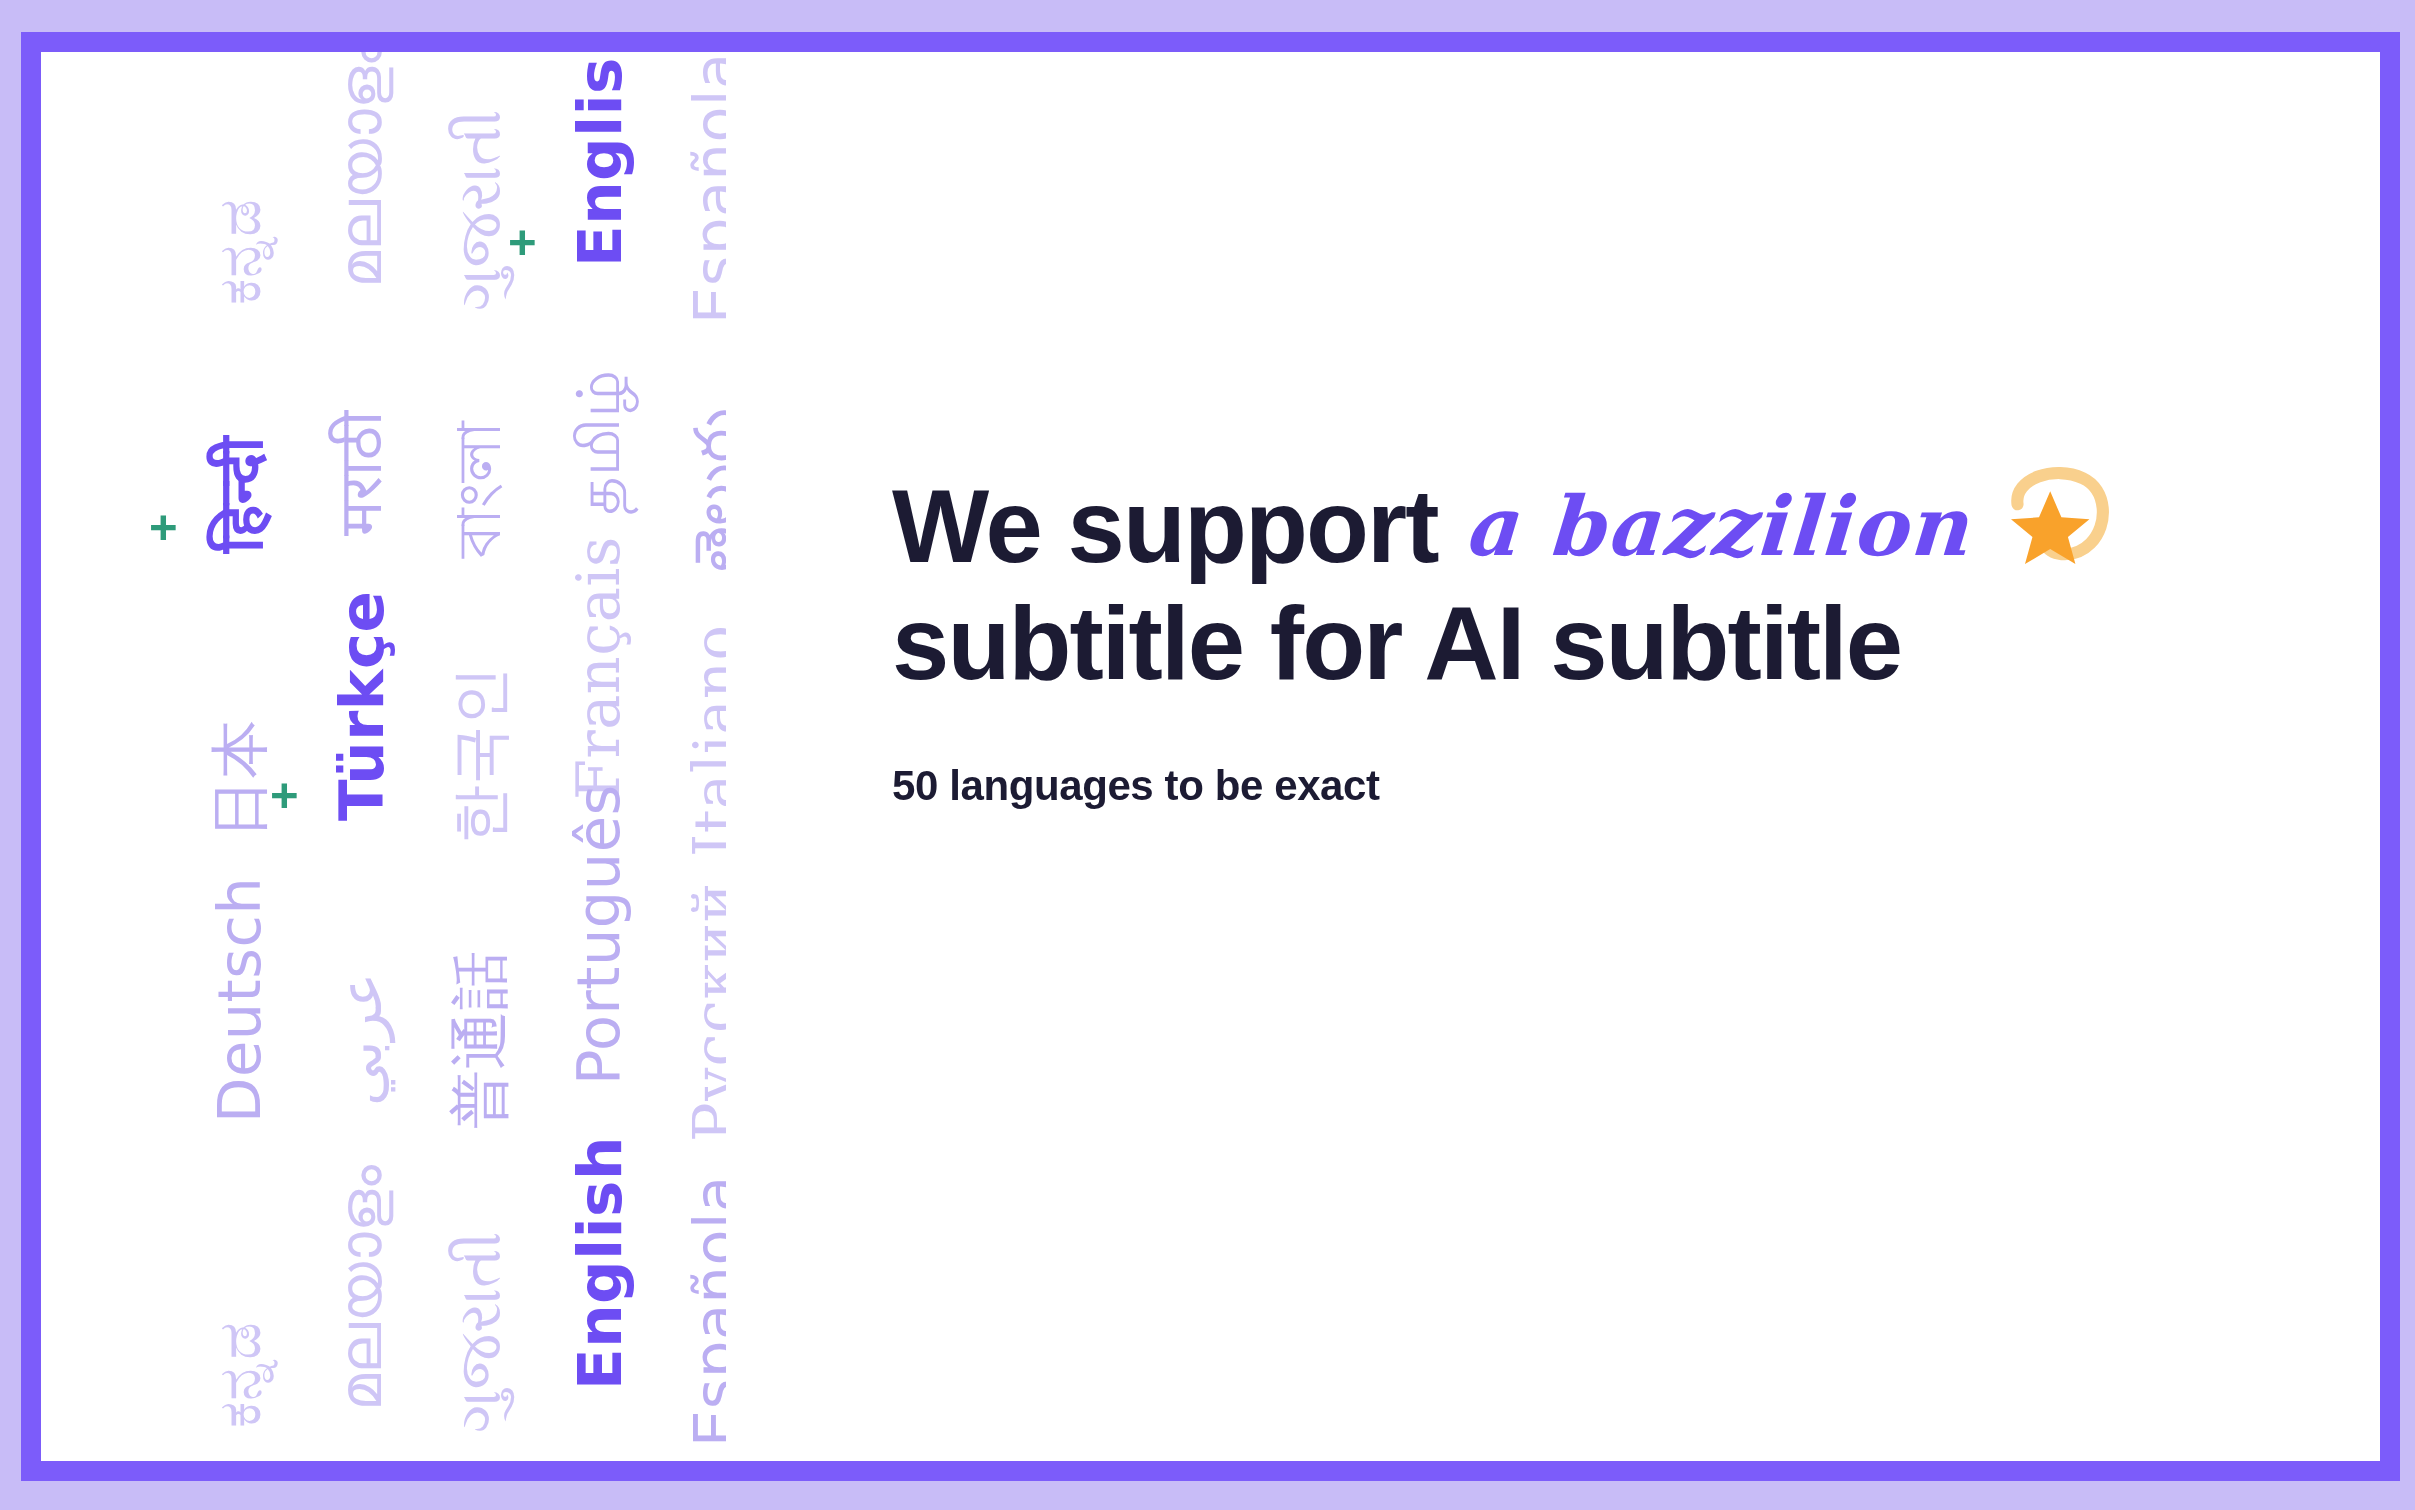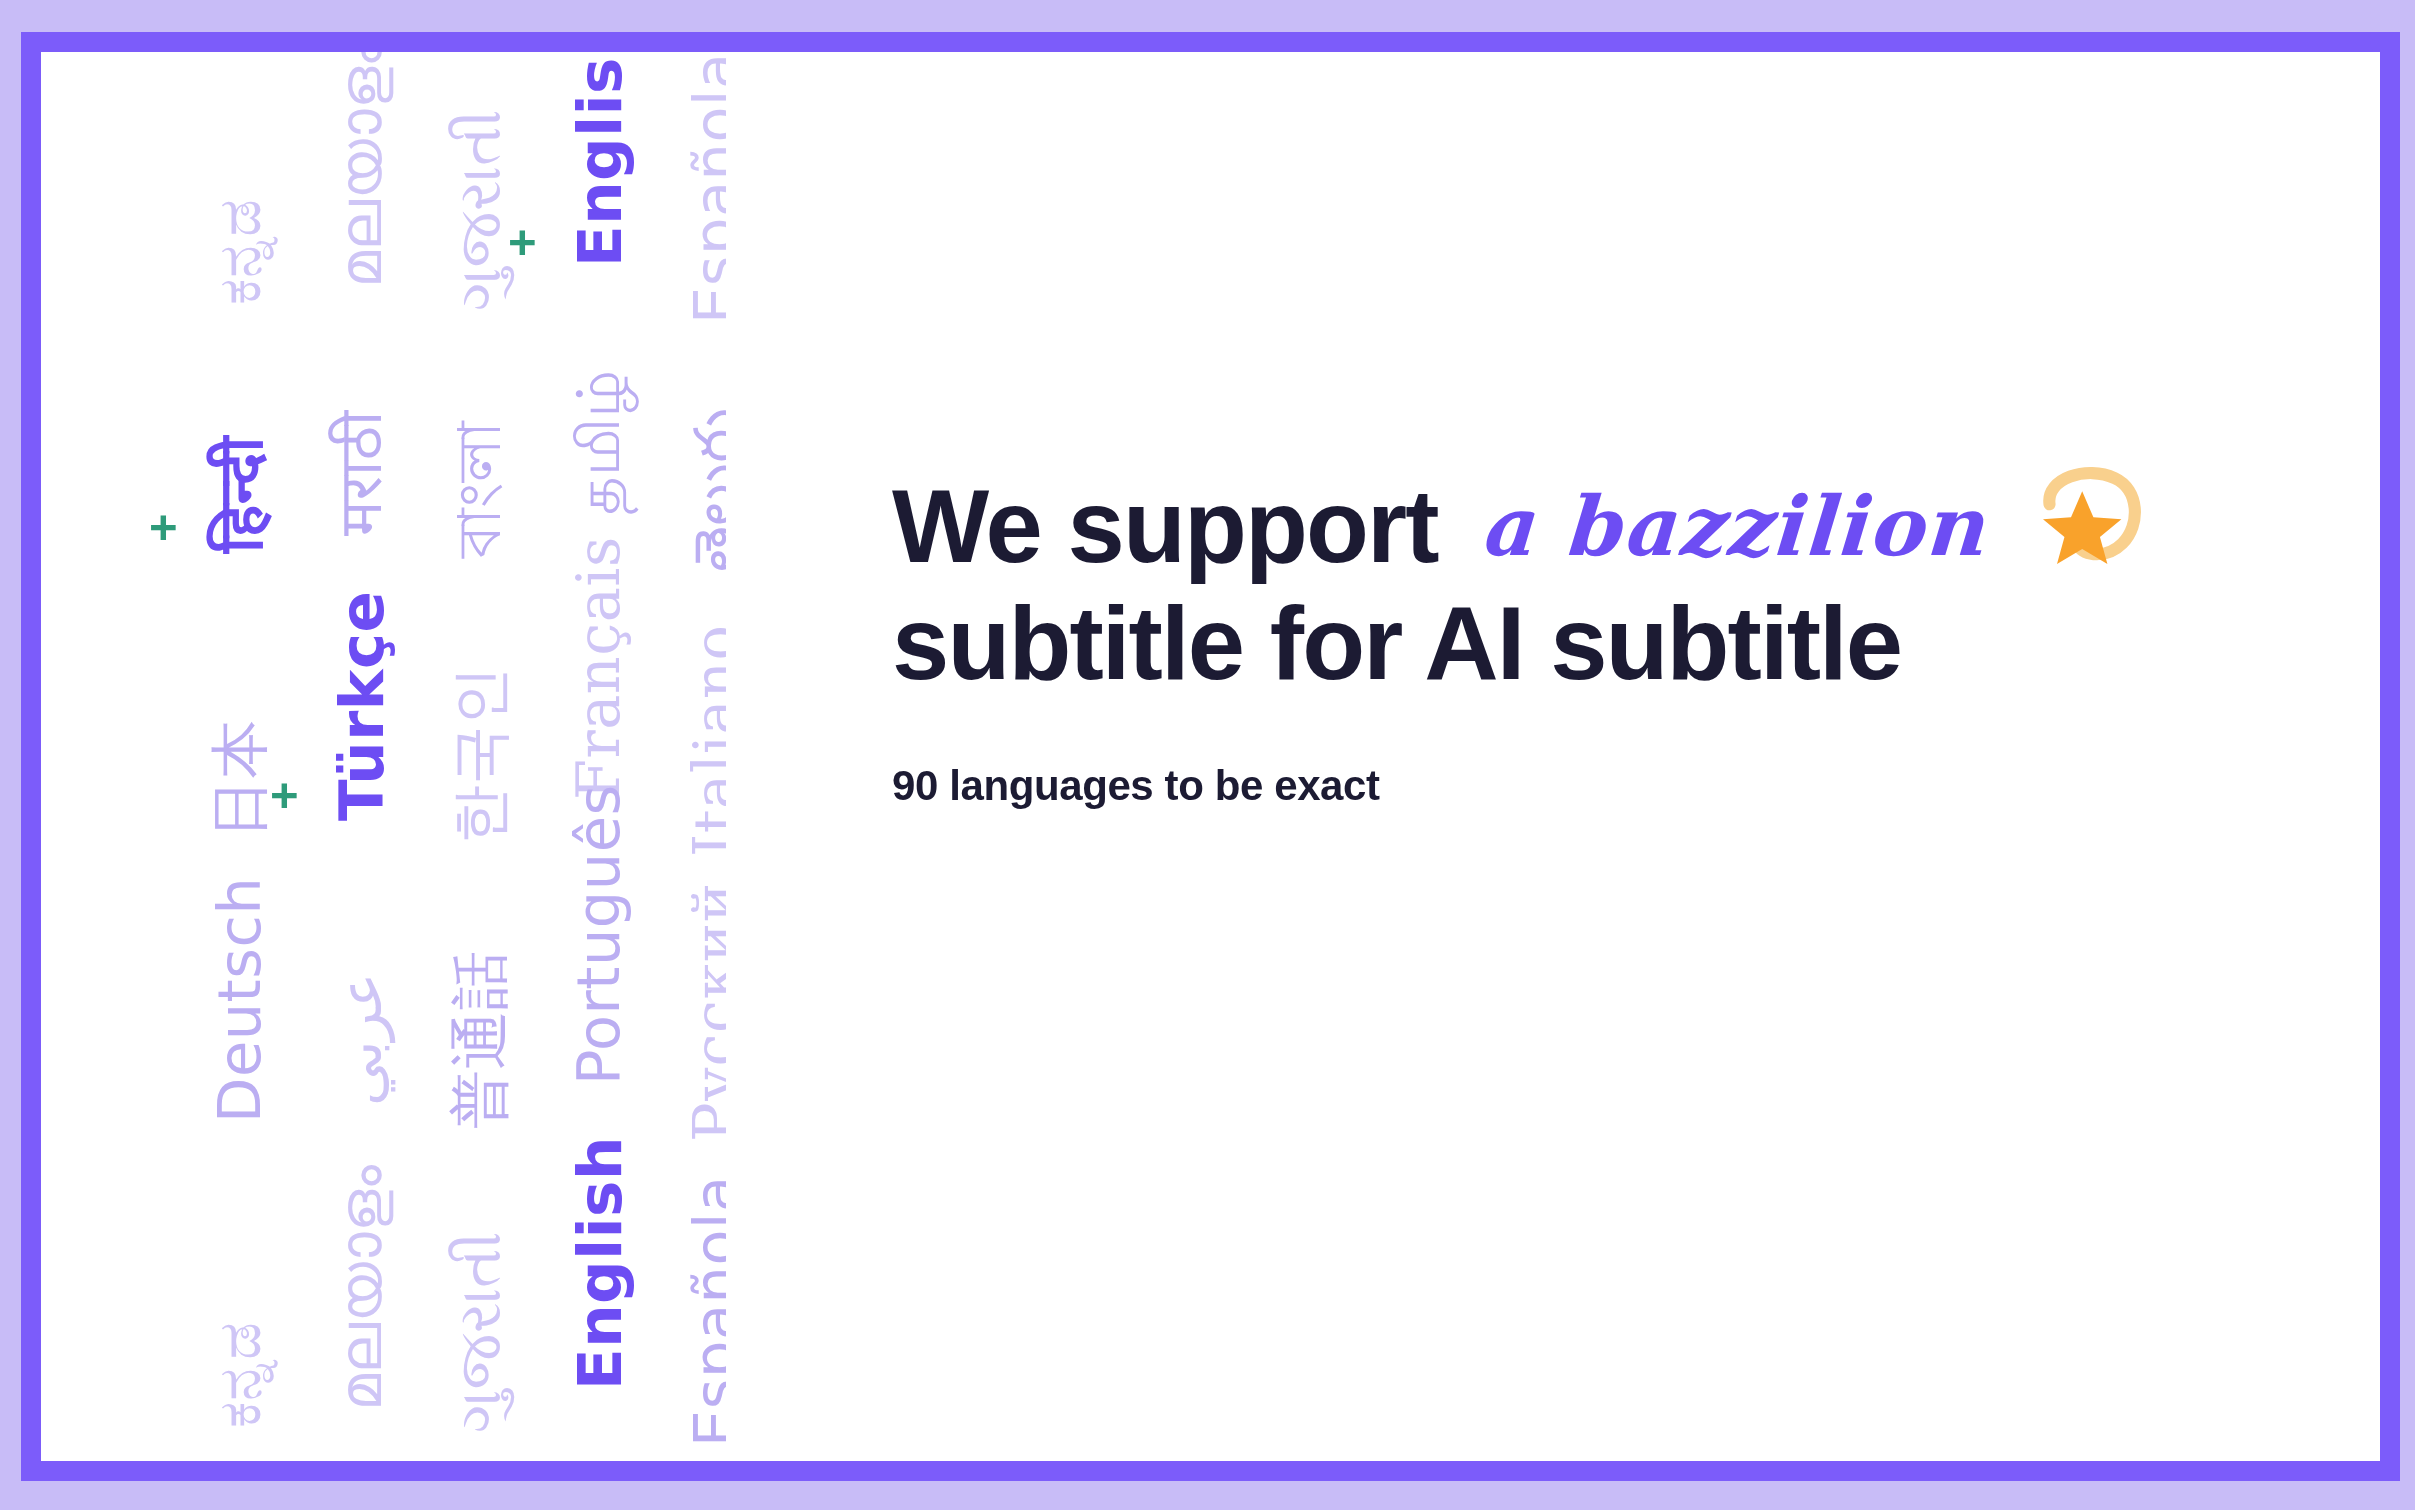--- a/index.html
+++ b/index.html
@@ -70,21 +70,21 @@
     color:#1c1b33;
     font-size:103px;
     font-weight:700;
     line-height:1.14;
     letter-spacing:-1.9px;
     font-family:"Liberation Sans", sans-serif;
   }
   .headline .row {
     display:flex;
     align-items:center;
-    gap:16px;
+    gap:0;
     white-space:nowrap;
   }
   .script {
     color:#6d4df3;
     font-family:"DejaVu Serif", serif;
     font-style:italic;
     font-weight:700;
     font-size:82px;
     letter-spacing:1px;
     margin-left:32px;
@@ -155,18 +155,18 @@
             <svg viewBox="0 0 120 112" width="112" height="105" aria-hidden="true">
               <path d="M22 44 C18 16, 62 2, 92 16 C118 28, 120 66, 100 86 C84 102, 60 100, 52 88" fill="none" stroke="#f9d08d" stroke-width="13" stroke-linecap="round"></path>
               <path d="M57 30 L69 58 L99 60 L76 79 L84 108 L57 92 L30 108 L38 79 L15 60 L45 58 Z" fill="#f9a22b"></path>
             </svg>
           </span>
         </div>
         <div class="row">
           <span>subtitle for AI subtitle</span>
         </div>
       </div>
-      <div class="sub">90 languages to be exact</div>
+      <div class="sub">50 languages to be exact</div>
     </div>
 
   </div>
 </div>
 
 
 </body></html>

